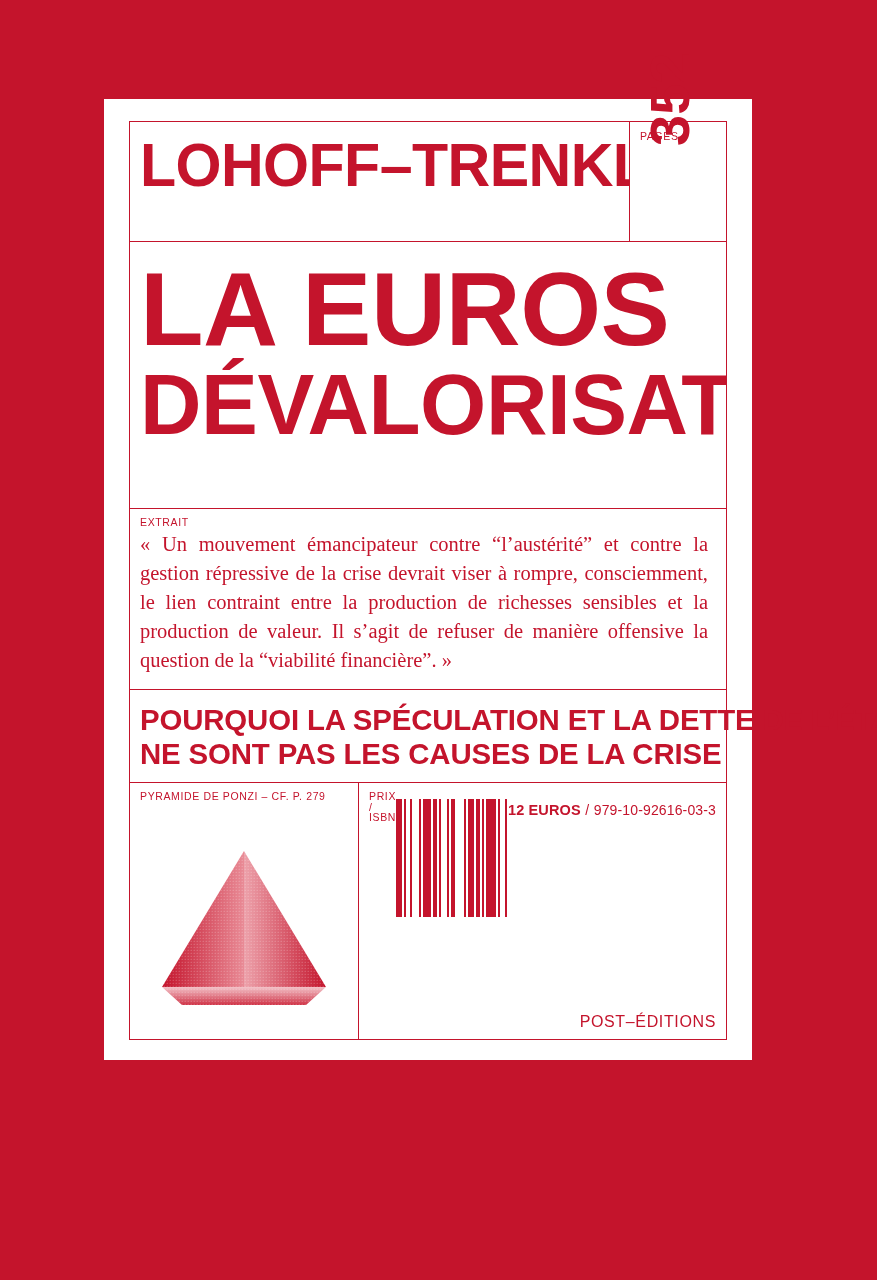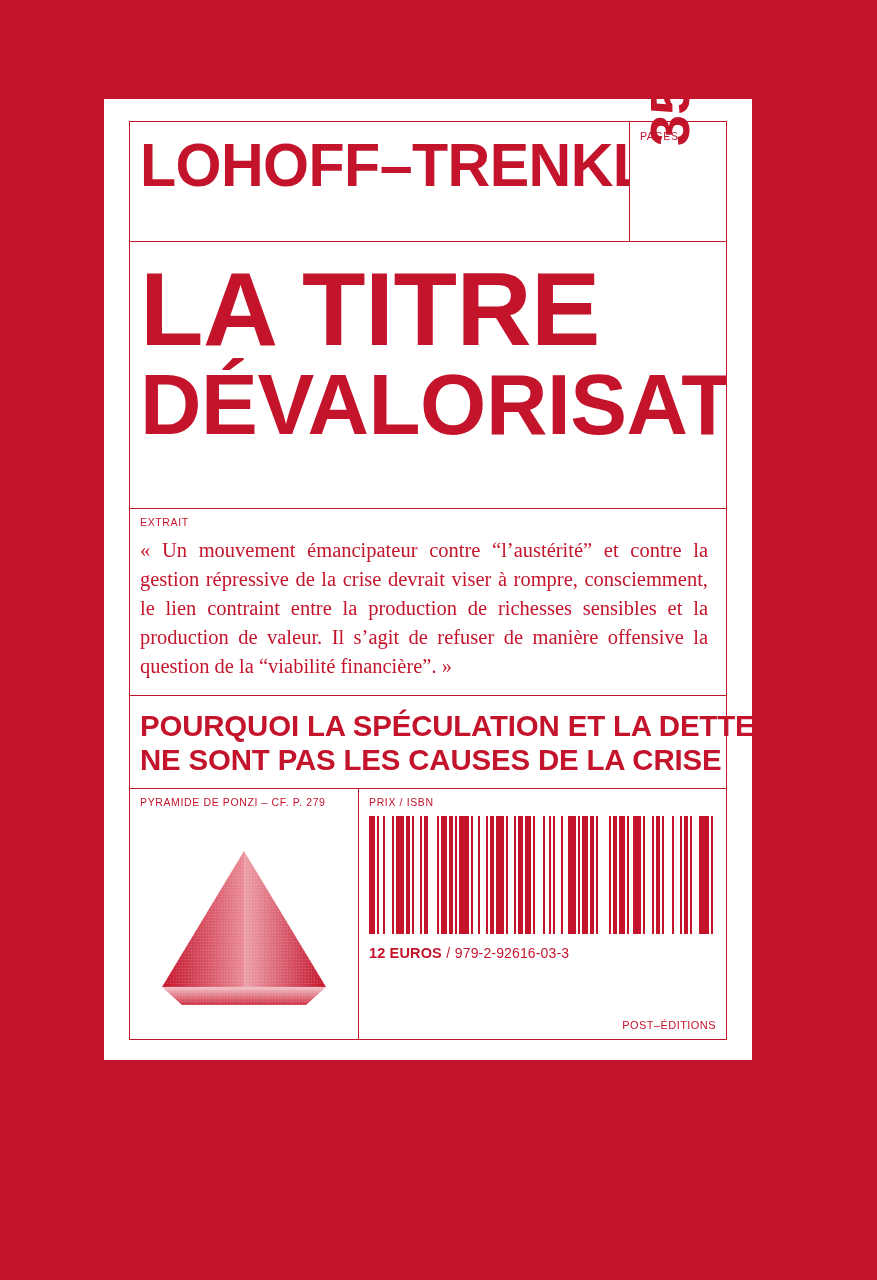--- a/index.html
+++ b/index.html
@@ -124,21 +124,21 @@
   .row-extract {
     border-bottom: 1.5px solid #c4142c;
     padding: 8px 18px 14px 10px;
     flex: none;
   }
   .extract-text {
     font-family: "Liberation Serif", serif;
     font-size: 20.5px;
     line-height: 1.42;
     color: #c4142c;
-    margin-top: 8px;
+    margin-top: 2px;
     text-align: justify;
     text-justify: inter-word;
   }
 
   
   .row-subtitle {
     border-bottom: 1.5px solid #c4142c;
     padding: 8px 10px 12px 10px;
     flex: none;
   }
@@ -193,21 +193,21 @@
     font-weight: bold;
     font-size: 18.5px;
     color: #c4142c;
     margin-top: 6px;
   }
   .isbn-cell {
     flex: 1 1 auto;
     padding: 8px 10px 0 10px;
     position: relative;
     display: flex;
-    flex-direction: column;
+    flex-direction: row;
     min-height: 0;
   }
   .barcode {
     margin-top: 8px;
     height: 118px;
     display: flex;
     align-items: stretch;
     gap: 0;
     overflow: hidden;
   }
@@ -230,21 +230,21 @@
   }
   .price-isbn {
     font-size: 14px;
     letter-spacing: 0.01em;
   }
   .publisher {
     position: absolute;
     right: 10px;
     bottom: 8px;
     font-family: "Liberation Sans", sans-serif;
-    font-size: 11px;
+    font-size: 16px;
     letter-spacing: 0.04em;
     color: #c4142c;
     margin-top: 36px;
   }
 </style>
 </head>
 <body>
 
 <div class="cover">
   <div class="inner">
@@ -253,21 +253,21 @@
       <div class="authors-cell">
         <div class="authors-name">LOHOFF–TRENKLE</div>
       </div>
       <div class="pages-cell">
         <div class="caplabel">PAGES</div>
         <div class="pages-num">352</div>
       </div>
     </div>
 
     <div class="row-title">
-      <div class="title-line title-line-1">LA TITRE</div>
+      <div class="title-line title-line-1">LA EUROS</div>
       <div class="title-line title-line-2">DÉVALORISATION</div>
     </div>
 
     <div class="row-extract">
       <div class="caplabel">EXTRAIT</div>
       <div class="extract-text">« Un mouvement émancipateur contre “l’austérité” et contre la gestion répressive de la crise devrait viser à rompre, consciemment, le lien contraint entre la production de richesses sensibles et la production de valeur. Il s’agit de refuser de manière offensive la question de la “viabilité financière”. »</div>
     </div>
 
     <div class="row-subtitle">
       <div class="subtitle-line first">POURQUOI LA SPÉCULATION ET LA DETTE DE L’ÉTAT</div>
@@ -405,21 +405,21 @@
               <div class="bar" style="width: 2.05px;"></div>
               <div class="gap" style="width: 6.15px;"></div>
               <div class="bar" style="width: 10.25px;"></div>
               <div class="gap" style="width: 2.05px;"></div>
               <div class="bar" style="width: 2.05px;"></div>
               <div class="gap" style="width: 4.1px;"></div>
             </div>
           <div class="price-row">
             <span class="price-strong">12 EUROS</span>
             <span class="price-isbn">/</span>
-            <span class="price-isbn">979-2-92616-03-3</span>
+            <span class="price-isbn">979-10-92616-03-3</span>
           </div>
           <div class="publisher">POST–ÉDITIONS</div>
         </div>
       </div>
 
     </div>
   </div>
 </div>
 
 </body></html>

